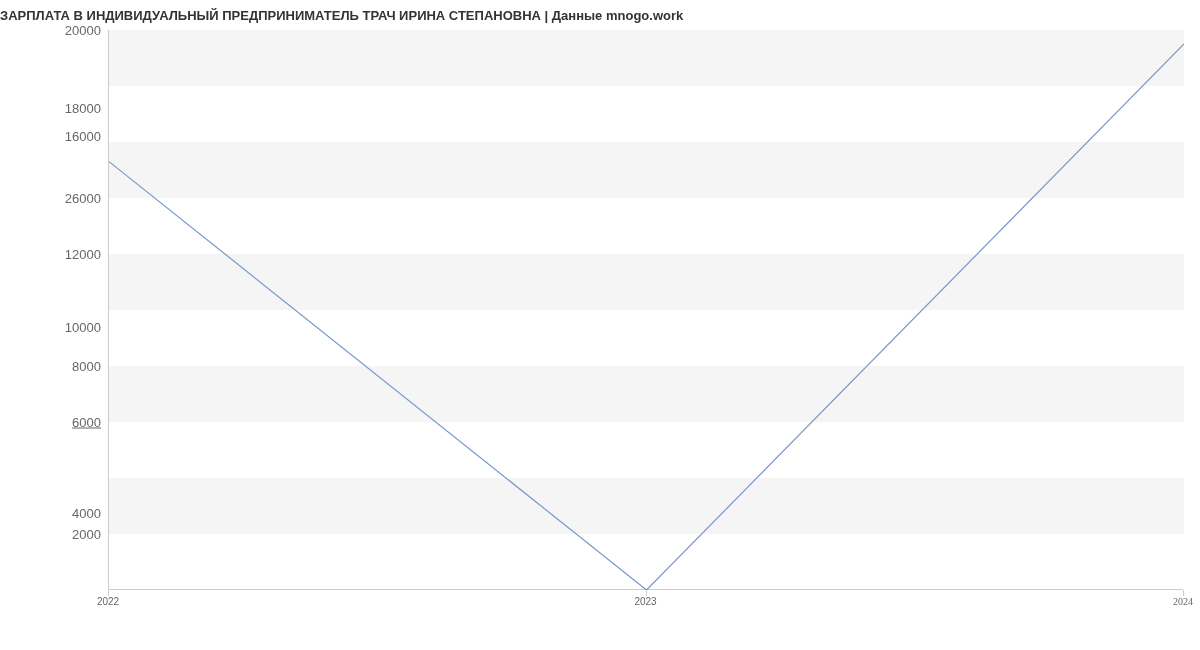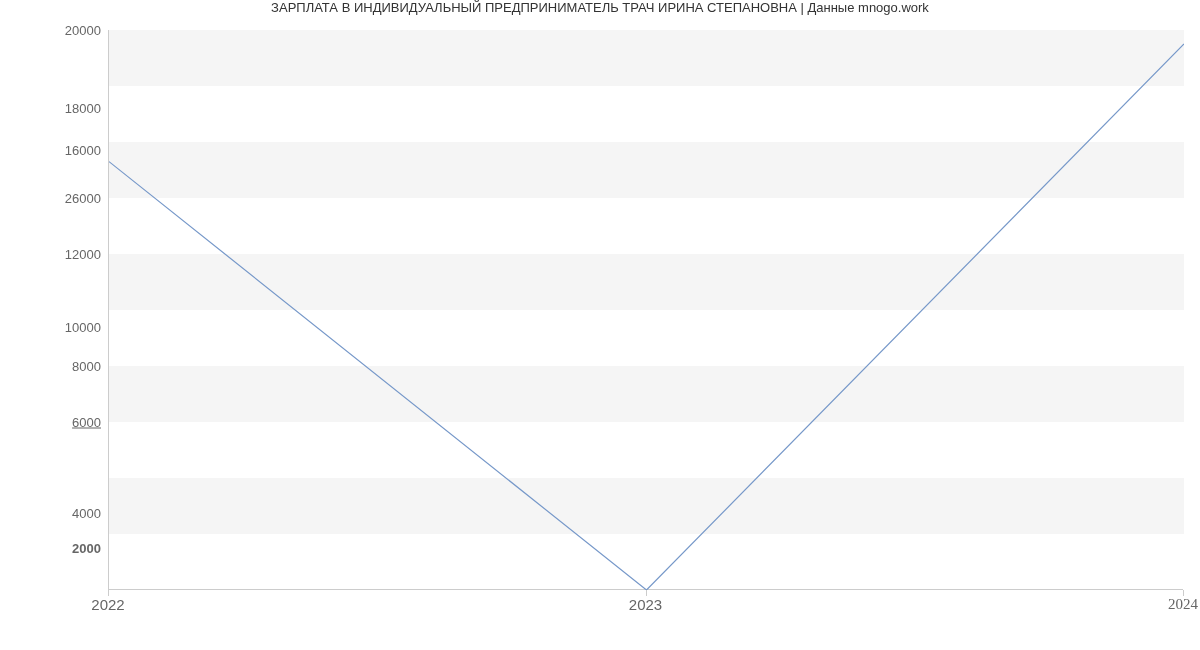--- a/index.html
+++ b/index.html
@@ -8,24 +8,24 @@
       box-sizing: border-box;
     }
     body {
       font-family: Arial, Helvetica, sans-serif;
       background: #ffffff;
       width: 1200px;
       height: 650px;
       position: relative;
     }
     .chart-title {
-      text-align: center;
       font-size: 13px;
       color: #333333;
-      font-weight: normal;
+      padding-top: 8px;
+      font-weight: bold;
     }
     .chart-container {
       position: absolute;
       left: 108px;
       top: 30px;
       width: 1075px;
       height: 580px;
     }
     .plot-area {
       position: absolute;
@@ -47,21 +47,21 @@
       right: 1082px;
       font-size: 13px;
       color: #666666;
       text-align: right;
       transform: translateY(-50%);
       width: 60px;
     }
     .x-tick-label {
       position: absolute;
       top: 566px;
-      font-size: 15px;
+      font-size: 10px;
       color: #666666;
       transform: translateX(-50%);
     }
     .x-tick-mark {
       position: absolute;
       top: 560px;
       width: 1px;
       height: 6px;
       background: #cccccc;
     }
@@ -87,28 +87,28 @@
   <div class="plot-area" id="plot-area">
       <div class="grid-band" style="top: 0px; height: 56px;"></div>
       <div class="grid-band" style="top: 112px; height: 56px;"></div>
       <div class="grid-band" style="top: 224px; height: 56px;"></div>
       <div class="grid-band" style="top: 336px; height: 56px;"></div>
       <div class="grid-band" style="top: 448px; height: 56px;"></div>
     <svg class="line-svg" viewBox="0 0 1075 560" preserveAspectRatio="none">
       <polyline id="data-polyline" class="data-line" points="0,131.59999999999997 537.5,560 1075,14"></polyline>
     </svg>
   </div>
-<div class="y-tick-label" style="top: 518px; font-weight: bold;">2000</div>
+<div class="y-tick-label" style="top: 504px;">2000</div>
     <div class="y-tick-label" style="top: 448px; margin-top: 35px;">4000</div>
     <div class="y-tick-label" style="top: 392px; text-decoration: underline;">6000</div>
     <div class="y-tick-label" style="top: 336px; text-align: right;">8000</div>
     <div class="y-tick-label" style="top: 280px; margin-top: 17px;">10000</div>
     <div class="y-tick-label" style="top: 224px;">12000</div>
     <div class="y-tick-label" style="top: 168px;">26000</div>
-    <div class="y-tick-label" style="top: 120px;">16000</div>
+    <div class="y-tick-label" style="top: 106px;">16000</div>
     <div class="y-tick-label" style="top: 56px; margin-top: 22px;">18000</div>
     <div class="y-tick-label" style="top: 0px;">20000</div>
     <div class="x-tick-mark" style="left: 0px;"></div>
     <div class="x-tick-label" style="left: 0px;">2022</div>
     <div class="x-tick-mark" style="left: 537.5px;"></div>
     <div class="x-tick-label" style="left: 537.5px;">2023</div>
     <div class="x-tick-mark" style="left: 1075px;"></div>
     <div class="x-tick-label" style="left: 1075px; font-family: Liberation Serif, serif;">2024</div>
   </div>
 

